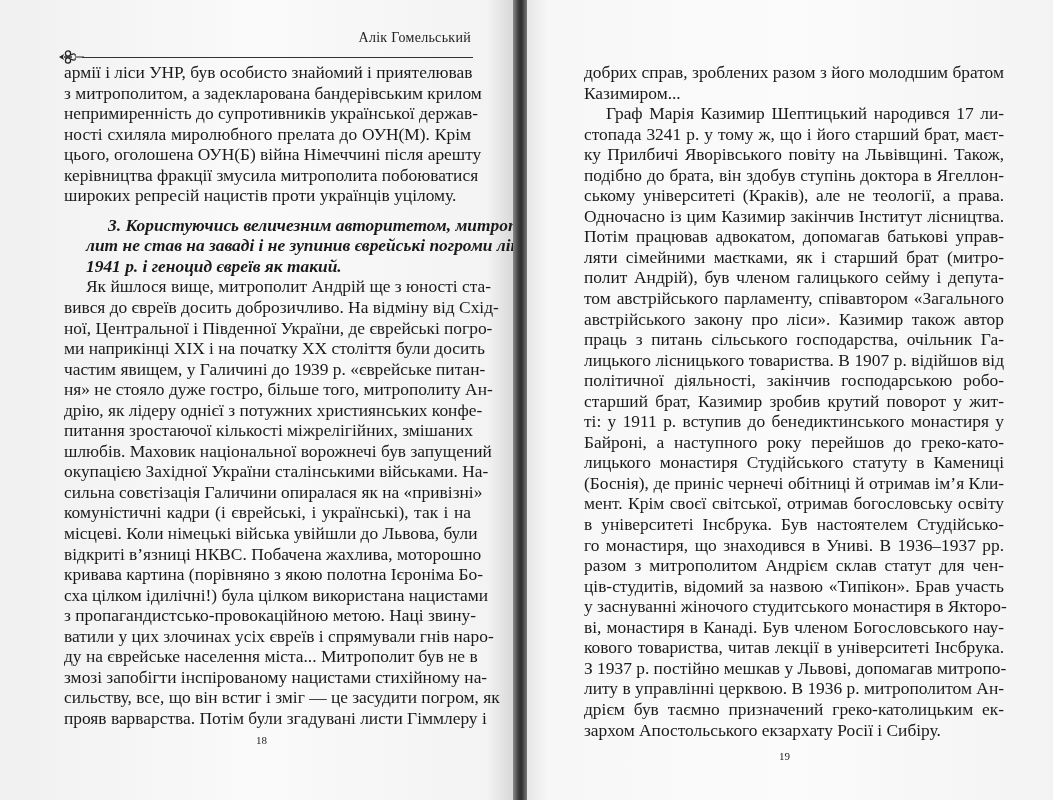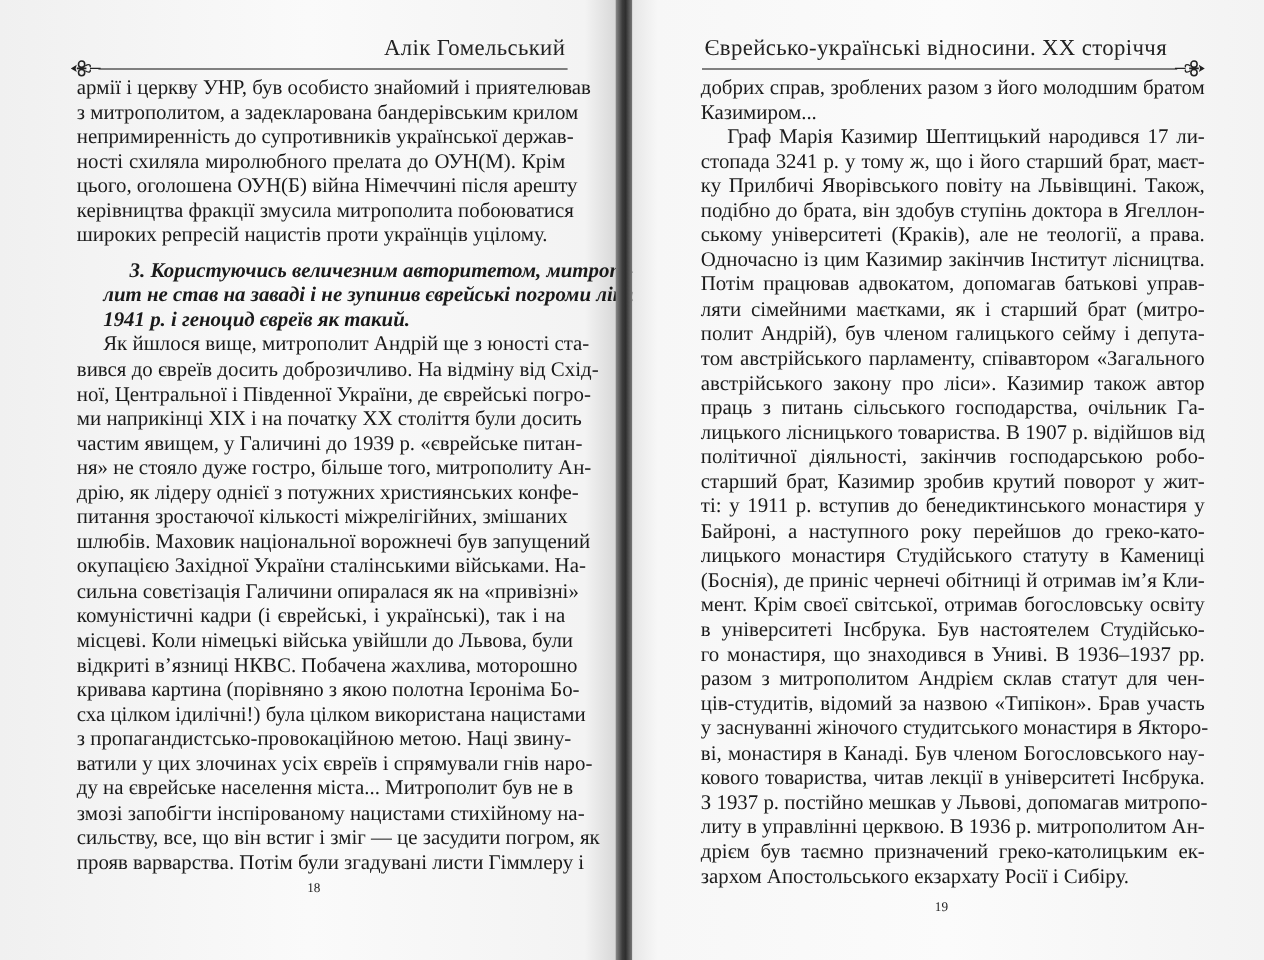--- a/index.html
+++ b/index.html
@@ -23,21 +23,21 @@
   }
 
   .running-head {
     position: absolute; top: 28px; height: 30px;
   }
   .left .running-head { left: 58px; width: 415px; }
   .right .running-head { left: 58px; width: 420px; }
   .rh-text {
     position: absolute; top: 2px;
     font-family: "Liberation Serif", "DejaVu Serif", serif;
-    font-size: 19px; letter-spacing: 0.3px; color: #222;
+    font-size: 14px; letter-spacing: 0.3px; color: #222;
     white-space: nowrap;
   }
   .left .rh-text { right: 2px; }
   .right .rh-text { left: 2px; }
   .rh-rule {
     position: absolute; top: 29px; height: 1px; background: #333;
   }
   .left .rh-rule { left: 24px; right: 0; }
   .right .rh-rule { left: 0; right: 24px; }
   .ornament {
@@ -85,21 +85,21 @@
         <path d="M6 8 C9 8 12 8 14 8" stroke="#222" stroke-width="1.4" fill="none"></path>
         <path d="M13 6 C16 4 18 5 17 7 M13 10 C16 12 18 11 17 9" stroke="#222" stroke-width="1.1" fill="none"></path>
         <path d="M17 8 L26 8" stroke="#222" stroke-width="1"></path>
       </svg>
       <span class="rh-text">Алік Гомельський</span>
       <div class="rh-rule"></div>
     </div>
 
     <div class="text-block" id="left-text">
         <p>
-          <span class="line">армії і церкву УНР, був особисто знайомий і приятелював</span>
+          <span class="line">армії і ліси УНР, був особисто знайомий і приятелював</span>
           <span class="line">з митрополитом, а задекларована бандерівським крилом</span>
           <span class="line">непримиренність до супротивників української держав-</span>
           <span class="line">ності схиляла миролюбного прелата до ОУН(М). Крім</span>
           <span class="line">цього, оголошена ОУН(Б) війна Німеччині після арешту</span>
           <span class="line">керівництва фракції змусила митрополита побоюватися</span>
           <span class="line last">широких репресій нацистів проти українців уцілому.</span>
         </p>
         <p class="heading">
           <span class="line ind">3. Користуючись величезним авторитетом, митропо-</span>
           <span class="line">лит не став на заваді і не зупинив єврейські погроми літа</span>
@@ -130,32 +130,20 @@
           <span class="line">прояв варварства. Потім були згадувані листи Гіммлеру і</span>
         </p>
       </div>
 
     <div class="page-number">18</div>
   </div>
 
   <div class="spine"></div>
 
   <div class="page right">
-    <div class="running-head">
-      <span class="rh-text">Єврейсько-українські відносини. XX сторіччя</span>
-      <div class="rh-rule"></div>
-      <svg class="ornament" viewBox="0 0 26 16">
-        <path d="M0 8 L9 8" stroke="#222" stroke-width="1"></path>
-        <path d="M13 6 C10 4 8 5 9 7 M13 10 C10 12 8 11 9 9" stroke="#222" stroke-width="1.1" fill="none"></path>
-        <path d="M12 8 C14 8 17 8 20 8" stroke="#222" stroke-width="1.4" fill="none"></path>
-        <circle cx="16" cy="4.5" r="2.6" fill="none" stroke="#222" stroke-width="1.3"></circle>
-        <circle cx="16" cy="11.5" r="2.6" fill="none" stroke="#222" stroke-width="1.3"></circle>
-        <path d="M25 8 L20 5 L21 8 L20 11 Z" fill="#222"></path>
-      </svg>
-    </div>
 
     <div class="text-block" id="right-text">
         <p>
           <span class="line">добрих справ, зроблених разом з його молодшим братом</span>
           <span class="line last">Казимиром...</span>
         </p>
         <p>
           <span class="line ind">Граф Марія Казимир Шептицький народився 17 ли-</span>
           <span class="line">стопада 3241 р. у тому ж, що і його старший брат, маєт-</span>
           <span class="line">ку Прилбичі Яворівського повіту на Львівщині. Також,</span>

